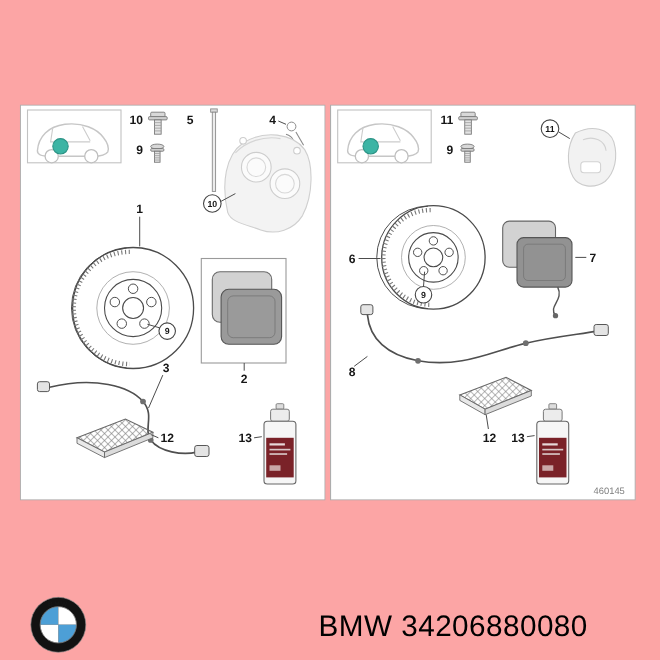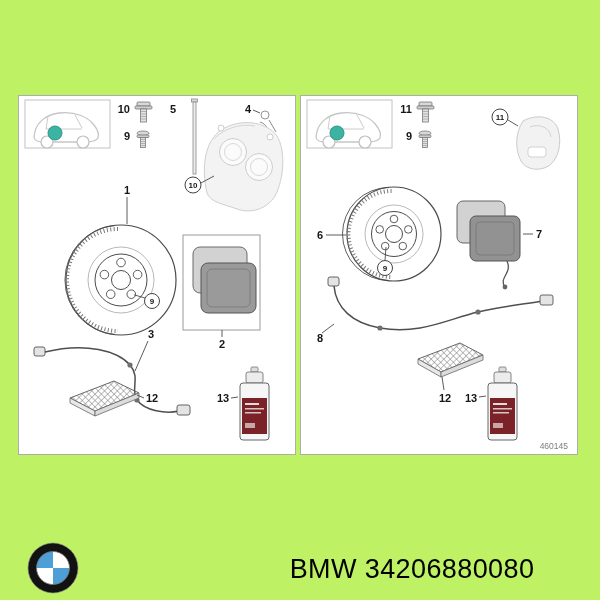--- a/index.html
+++ b/index.html
@@ -1,18 +1,18 @@
 <!DOCTYPE html>
 <html><head>
 <meta charset="utf-8">
 <style>
   * { margin:0; padding:0; box-sizing:border-box; }
   html,body { width:600px; height:600px; }
   body { background:#ffffff; font-family:"Liberation Sans", sans-serif; position:relative; overflow:hidden; }
-  .page { position:absolute; inset:0; background:#bef264; }
+  .page { position:absolute; inset:0; background:#fca5a5; }
   .panel { position:absolute; top:95px; }
   #panel-left  { left:18px; }
   #panel-right { left:300px; }
   .footer { position:absolute; left:0; right:16px; top:538px; height:60px; }
   .logo { position:absolute; left:27px; top:4px; }
   .part-number { position:absolute; left:250px; right:10px; top:16px; text-align:center;
                  font-size:27px; color:#000; letter-spacing:0.4px; }
   svg text { font-family:"Liberation Sans", sans-serif; fill:#161616; }
   text.num  { font-size:11px; font-weight:bold; text-anchor:middle; }
   text.numE { font-size:11px; font-weight:bold; text-anchor:end; }

